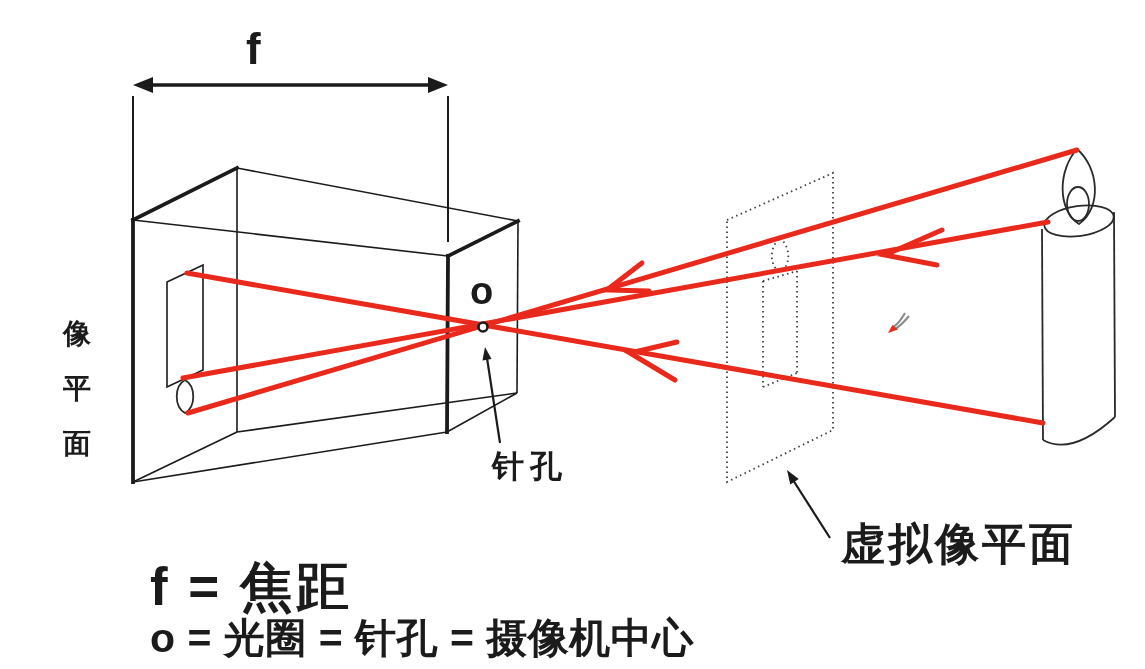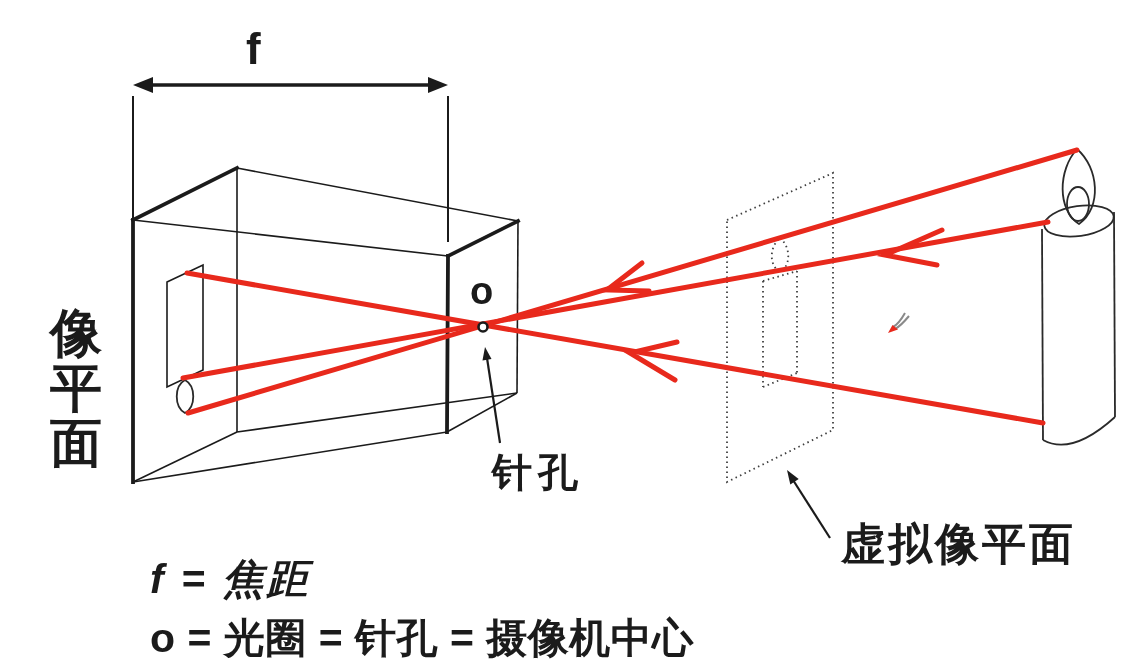--- a/index.html
+++ b/index.html
@@ -22,26 +22,26 @@
   .ray        { stroke:var(--ray,#e8291c); stroke-width:5;   fill:none; stroke-linecap:round; }
   .dotted     { stroke:var(--dotted,#3f3f3f); stroke-width:1.8; fill:none; stroke-dasharray:1.5 3.5; }
   .thin-dark  { stroke:#2a2a2a; stroke-width:1.8; fill:none; }
   .pin        { fill:#ffffff; stroke:var(--ink,#1b1b1b); stroke-width:2.6; }
   .pencil-body{ stroke:#8a8a8a; stroke-width:2; fill:none; }
   .pencil-tip { fill:var(--ray,#e8291c); stroke:none; }
 
   
   .lbl { position:absolute; color:var(--ink,#1b1b1b); font-weight:700; white-space:nowrap; }
   .lbl-f        { left:246px; top:24px;  font-size:44px; }
-  .lbl-imgplane { left:50px;  top:306px; font-size:52px; width:42px; line-height:55px;
-                  word-break:break-all; white-space:normal; }
+  .lbl-imgplane { left:56px;  top:306px; font-size:28px; width:42px; line-height:55px;
+                  text-align:center; word-break:break-all; white-space:normal; }
   .lbl-o        { left:470px; top:270px; font-size:38px; }
-  .lbl-pinhole  { left:492px; top:445px; font-size:40px; letter-spacing:6px; }
+  .lbl-pinhole  { left:492px; top:445px; font-size:32px; letter-spacing:6px; }
   .lbl-virtual  { left:841px; top:515px; font-size:44px; letter-spacing:3px; }
-  .lbl-legend1  { left:150px; top:552px; font-size:41px; letter-spacing:3px;font-style:italic; }
+  .lbl-legend1  { left:150px; top:552px; font-size:53px; letter-spacing:3px; }
   .lbl-legend2  { left:150px; top:611px; font-size:41px; letter-spacing:0.5px; }
 </style>
 </head>
 <body>
 
 <div class="stage">
 
   <svg class="diagram" width="1145" height="669" viewBox="0 0 1145 669">
 
     <g>

